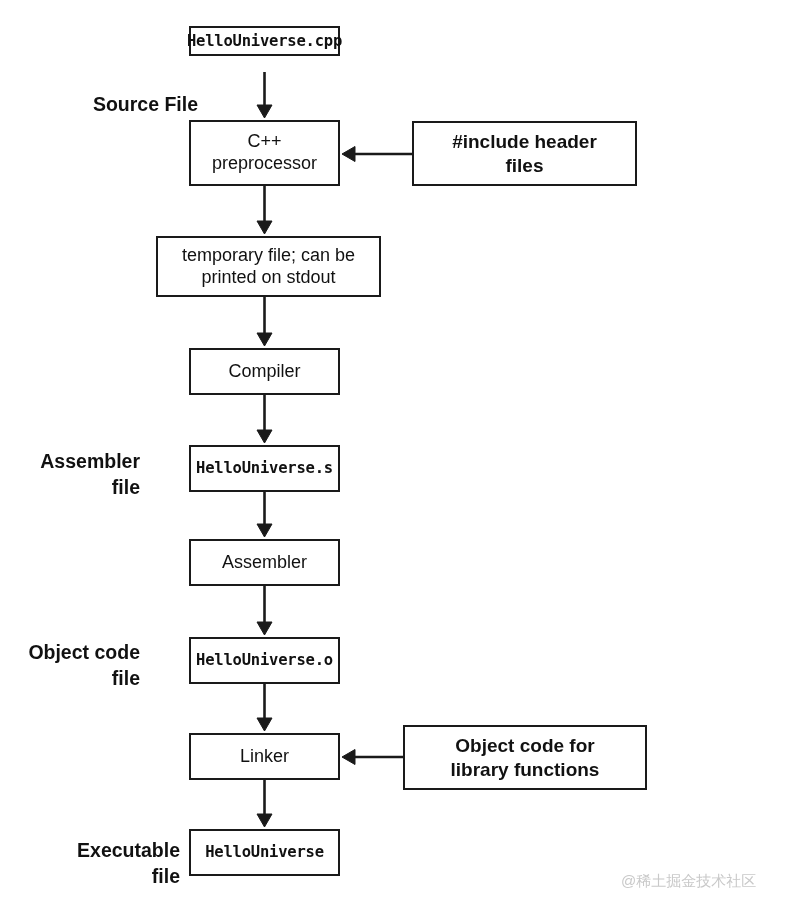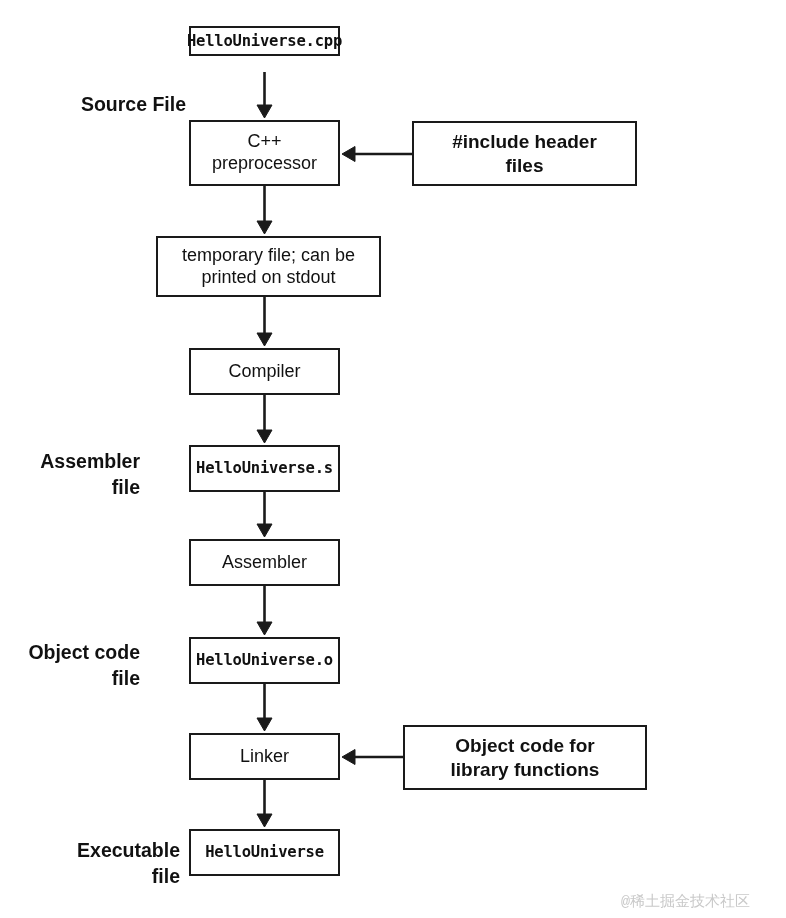--- a/index.html
+++ b/index.html
@@ -64,25 +64,24 @@
   .arrow-layer {
     position: absolute;
     left: 0;
     top: 0;
     width: 786px;
     height: 918px;
     pointer-events: none;
   }
   .watermark {
     position: absolute;
-    font-family: Liberation Mono, monospace;
+    font-family: Liberation Sans, sans-serif;
     font-size: 15px;
     color: #c9c9c9;
     white-space: nowrap;
-    margin-top: 20px;
   }
 </style>
 </head>
 <body>
 
 <div id="page">
 
   <svg class="arrow-layer" viewBox="0 0 786 918" width="786" height="918" xmlns="http://www.w3.org/2000/svg">
     <g id="edges-group" stroke="#1a1a1a" fill="#1a1a1a">
         <line x1="264.5" y1="72" x2="264.5" y2="107" stroke-width="2.6"></line>
@@ -141,21 +140,21 @@
       <div class="node strong" style="left: 412px; top: 121px; width: 225px; height: 65px;">
         <span class="txt">#include header
 files</span>
       </div>
       <div class="node strong" style="left: 403px; top: 725px; width: 244px; height: 65px;">
         <span class="txt">Object code for
 library functions</span>
       </div>
     </div>
   <div id="labels-host">
-      <div class="side-label" style="left: 0px; width: 140px; top: 92px; padding-left: 46px;">Source File</div>
+      <div class="side-label" style="left: 12px; width: 140px; top: 92px; padding-left: 46px;">Source File</div>
       <div class="side-label" style="left: 0px; width: 140px; top: 449px;">Assembler
 file</div>
       <div class="side-label" style="left: 0px; width: 140px; top: 640px;">Object code
 file</div>
       <div class="side-label" style="left: 0px; width: 140px; top: 838px; margin-left: 40px;">Executable
 file</div>
     </div>
 
   <div class="watermark" style="left: 621px; top: 872px;">@稀土掘金技术社区</div>
 

